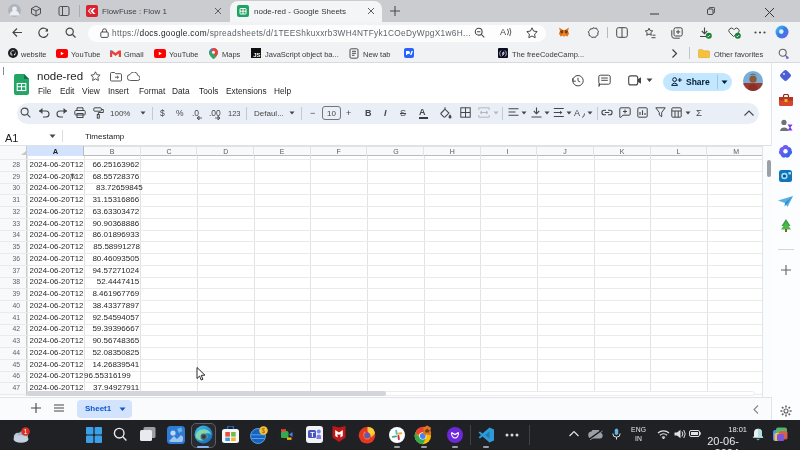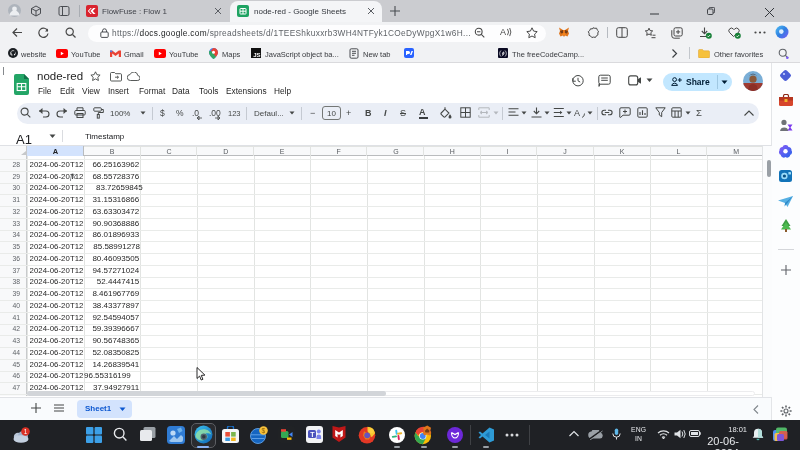--- a/index.html
+++ b/index.html
@@ -452,21 +452,21 @@
     </g>
   </svg>
 <svg style="position:absolute;left:685px;top:111px" width="6" height="4" viewBox="0 0 6 4">
     <path d="M0.5 0.5L3 3.5 5.5 0.5z" fill="#444746"></path>
   </svg>
 <div style="position:absolute;left:696px;top:107px;font-size:9.5px;color:#444746;font-weight:400;white-space:nowrap;">Σ</div>
 <svg style="position:absolute;left:744px;top:110px" width="10" height="6" viewBox="0 0 10 6">
     <path d="M0.5 5.5L5 1l4.5 4.5" stroke="#444746" stroke-width="1.1" fill="none"></path>
   </svg>
 <div style="position:absolute;left:0;top:126px;width:771px;height:20px;background:#fff;border-bottom:1px solid #dfe1e5;"></div>
-<div style="position:absolute;left:16px;top:131.5px;font-size:13px;color:#202124;font-weight:400;white-space:nowrap;">A1</div>
+<div style="position:absolute;left:5px;top:131.5px;font-size:11px;color:#202124;font-weight:400;white-space:nowrap;">A1</div>
 <svg style="position:absolute;left:49px;top:134px" width="7" height="5" viewBox="0 0 7 5">
     <path d="M0.5 0.5L3.5 4 6.5 0.5z" fill="#444746"></path>
   </svg>
 <div style="position:absolute;left:62px;top:130px;width:1px;height:12px;background:#dadce0;"></div>
 <div style="position:absolute;left:70px;top:131px;font-size:8.5px;color:#5f6368;font-style:italic;font-family:'Liberation Serif',serif;margin-top:40px;">fx</div>
 <div style="position:absolute;left:85px;top:131.5px;font-size:8px;color:#202124;font-weight:400;white-space:nowrap;">Timestamp</div>
 <div style="position:absolute;left:0;top:146px;width:762px;height:9.6px;background:#f8f9fa;border-bottom:1px solid #babcbe;border-top:1px solid #e1e3e1;"></div>
 <div style="position:absolute;left:0;top:146px;width:27.3px;height:9.6px;background:#f8f9fa;border-right:1px solid #c8cacc;"></div>
 <svg style="position:absolute;left:21px;top:150.5px" width="5" height="4" viewBox="0 0 5 4">
     <path d="M5 0v4H0z" fill="#c6c8ca"></path>

